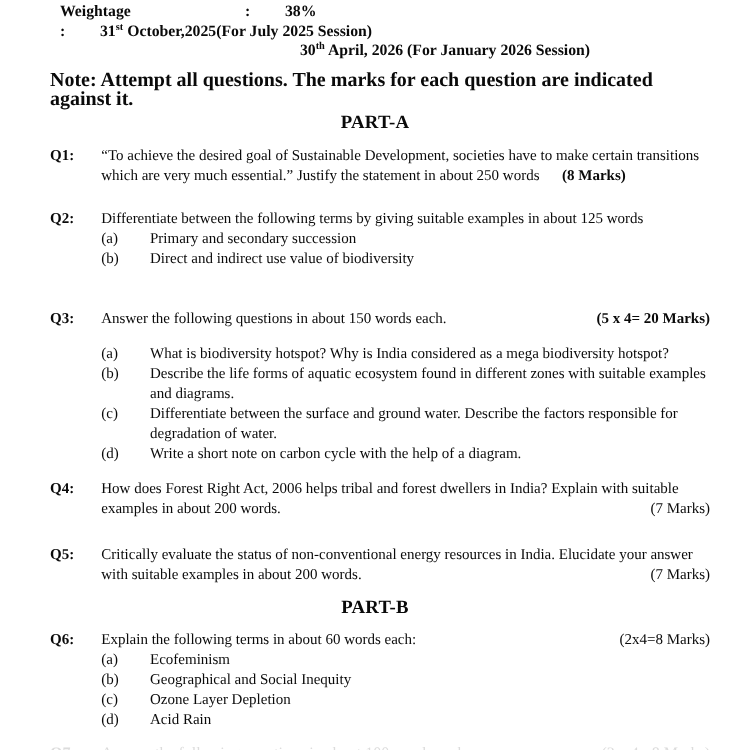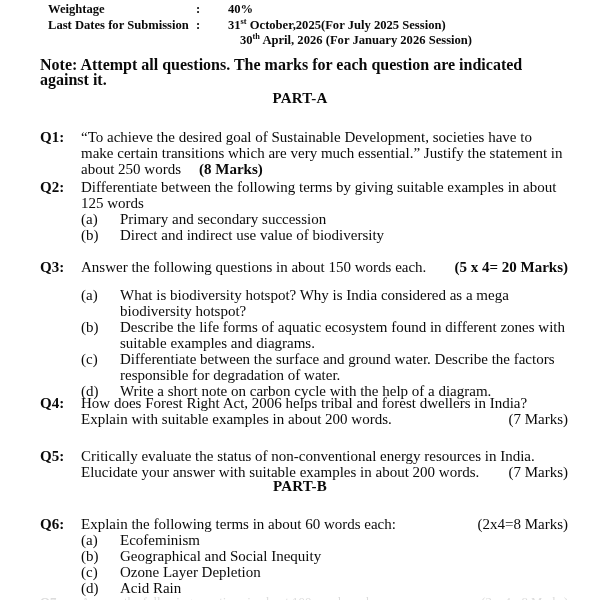--- a/index.html
+++ b/index.html
@@ -83,23 +83,22 @@
     letter-spacing: 0.2px;
   }
   #part-a { top: 90px; }
   #part-b { top: 478px; }
 
   
   .question {
     position: absolute;
     left: 40px;
     width: 528px;
-    font-size: 15px;
+    font-size: 12px;
     line-height: 16px;
-    margin-top: 13px;
   }
   .q-head {
     position: relative;
     display: block;
     padding-left: 41px;
   }
   .q-label {
     position: absolute;
     left: 0;
     top: 0;
@@ -154,24 +153,23 @@
 </style>
 </head>
 <body>
 
 <div class="page">
 
   <div class="meta">
     <div class="meta-row">
       <span class="meta-label">Weightage</span>
       <span class="meta-colon">:</span>
-      <span class="meta-value">40%</span>
+      <span class="meta-value">38%</span>
     </div>
     <div class="meta-row">
-      <span class="meta-label">Last Dates for Submission</span>
       <span class="meta-colon">:</span>
       <span class="meta-value"><span>31</span><sup>st</sup><span> October,2025(For July 2025 Session)</span></span>
     </div>
     <div class="meta-row">
       <span class="meta-value cont"><span>30</span><sup>th</sup><span> April, 2026 (For January 2026  Session)</span></span>
     </div>
   </div>
 
   <div class="note">Note: Attempt all questions. The marks for each question are indicated against it.</div>
 

